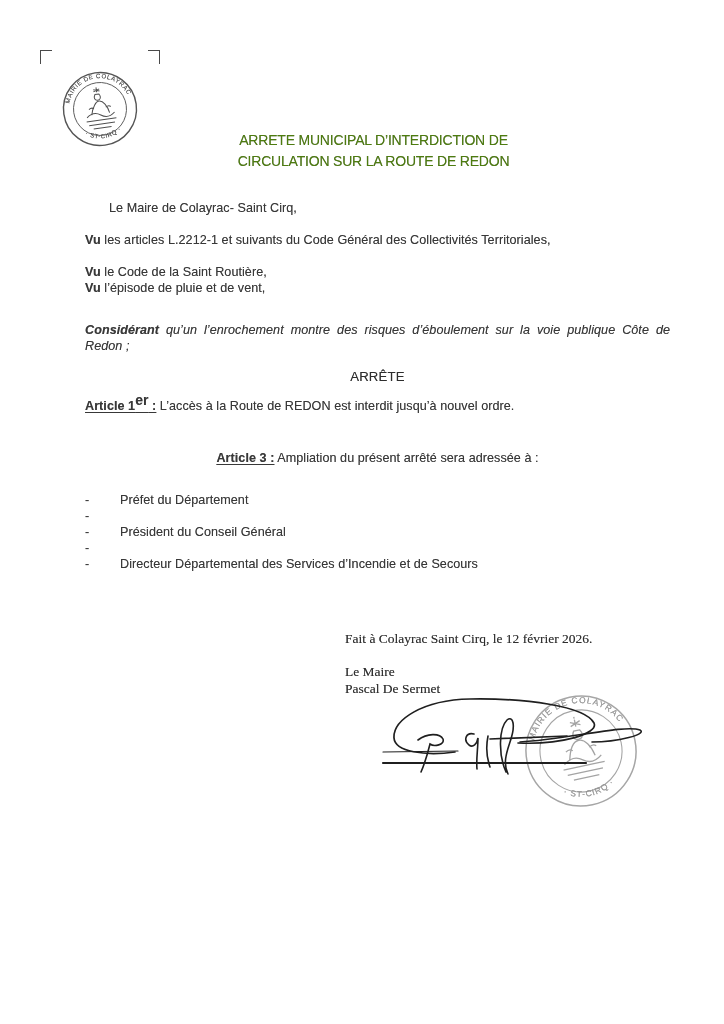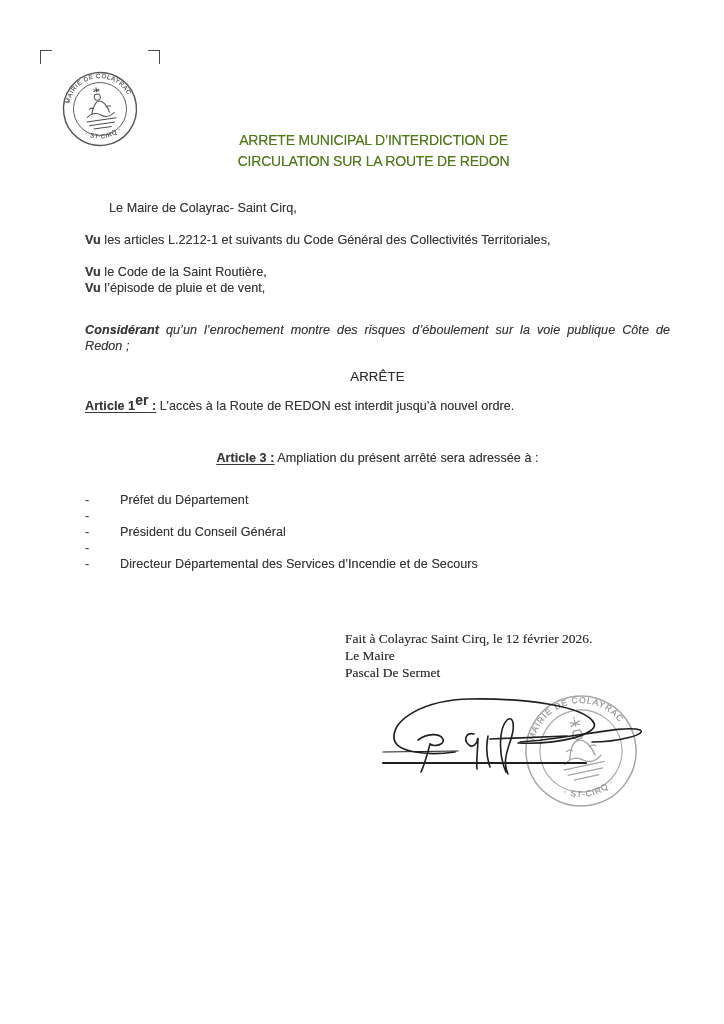--- a/index.html
+++ b/index.html
@@ -29,21 +29,21 @@
   .arrete-heading { font-weight:normal; text-align:center; font-size:13.2px; color:#2d2d2d; letter-spacing:0.2px; }
 
   .list-row { display:flex; height:16px; }
   .bullet { width:35px; }
 
   
   .signoff {
     left:345px; top:630px; width:310px;
     font-family:"Liberation Serif", serif; font-size:13.5px; line-height:17px; color:#2e2e2e;
   }
-  .signoff .place-date { }
+  .signoff .place-date { margin-bottom:16px; }
 
   .stamp-wrap { left:522px; top:692px; width:118px; height:118px; transform:rotate(-12deg); }
   .seal-wrap  { left:61px; top:70px; width:78px; height:78px; transform:rotate(-8deg); }
   .sig-wrap   { left:370px; top:690px; width:300px; height:100px; }
 </style>
 </head>
 <body>
 
 <div class="page">
 

